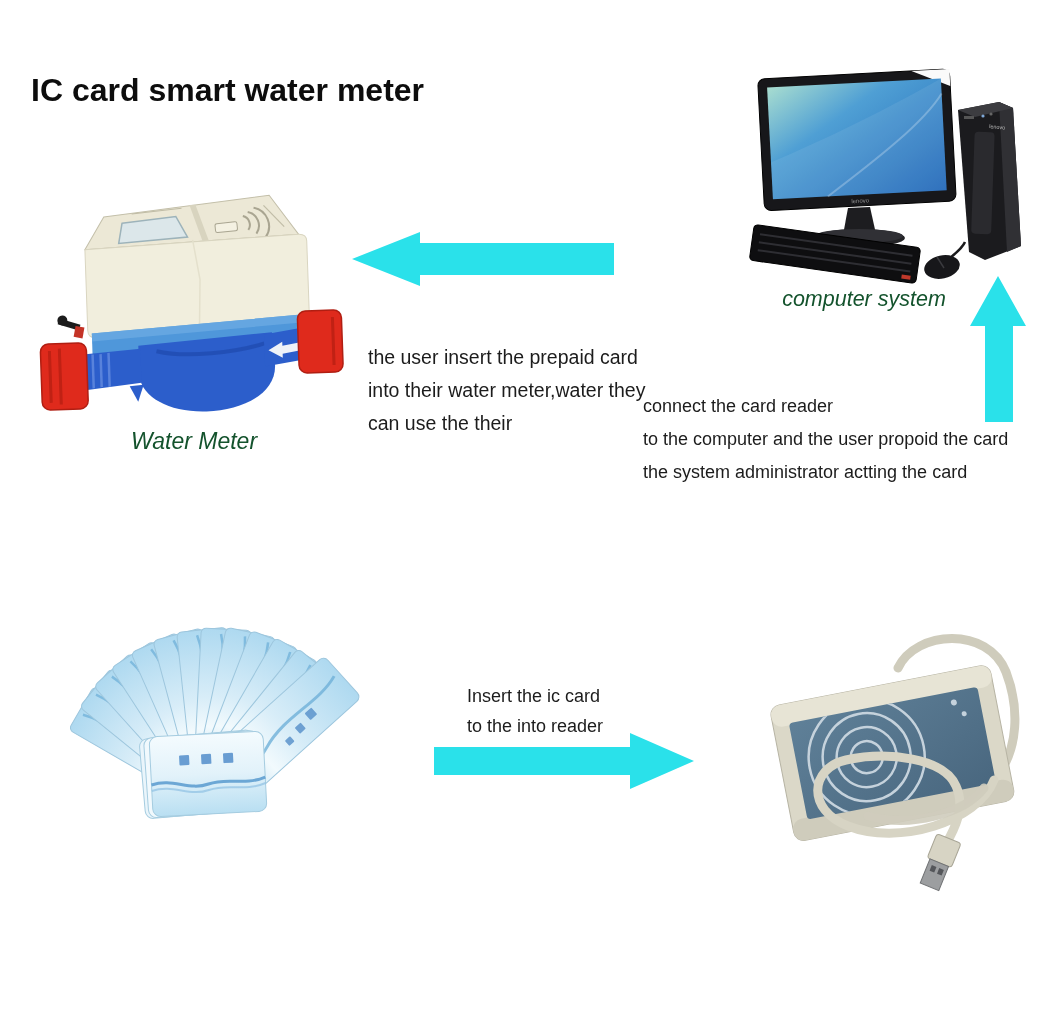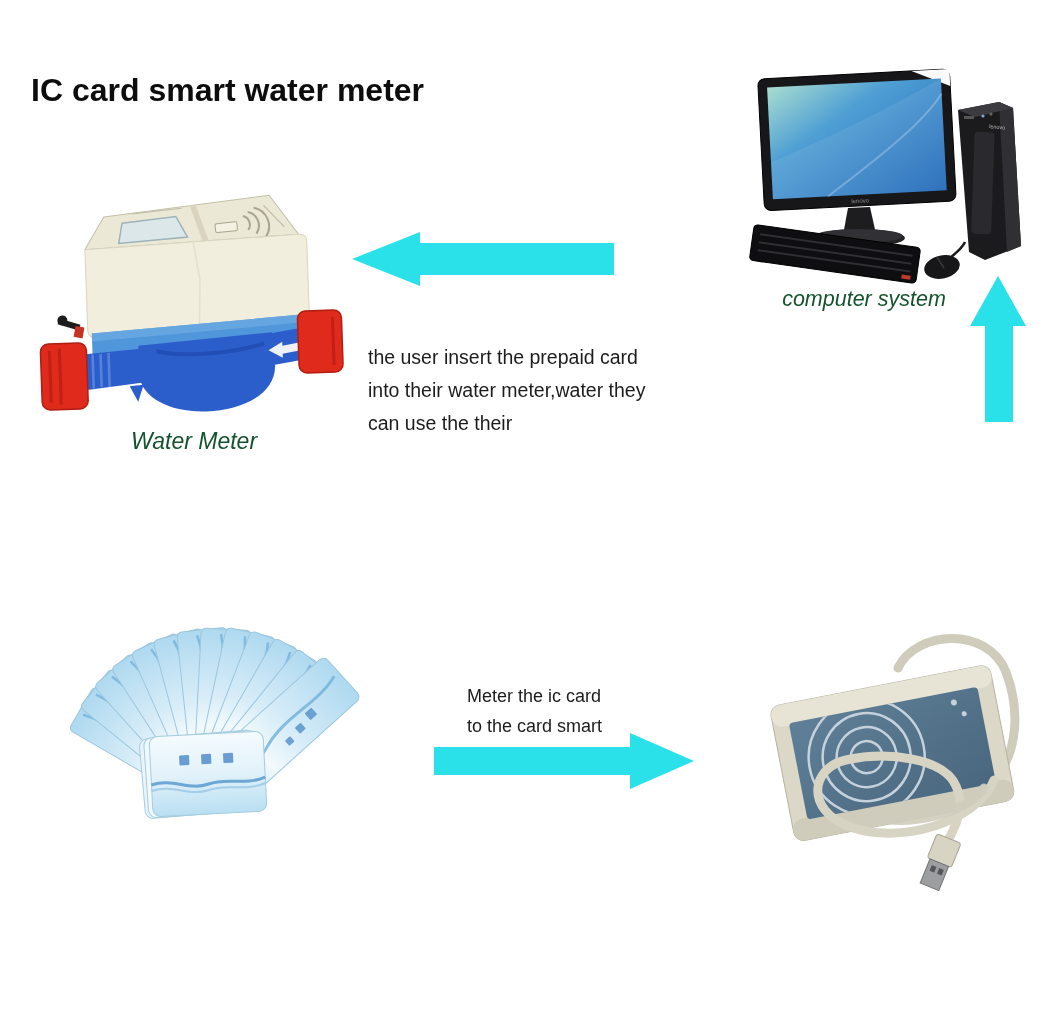--- a/index.html
+++ b/index.html
@@ -272,19 +272,24 @@
   <svg class="abs" style="left:434px;top:730px;" width="260" height="62" viewBox="0 0 260 62">
     <polygon points="0,17 196,17 196,3 260,31 196,59 196,45 0,45" fill="#2ae1ea"></polygon>
   </svg>
 
   <div class="annotation a1">
     <div>the user insert the prepaid card</div>
     <div>into their water meter,water they</div>
     <div>can use the their</div>
   </div>
 
+  <div class="annotation a2">
+    <div>connect the card reader</div>
+    <div>to the computer and the user propoid the card</div>
+    <div>the system administrator actting the card</div>
+  </div>
 
   <div class="annotation a3">
-    <div>Meter the ic card</div>
-    <div>to the card smart</div>
+    <div>Insert the ic card</div>
+    <div>to the into reader</div>
   </div>
 
 </div>
 
 </body></html>

